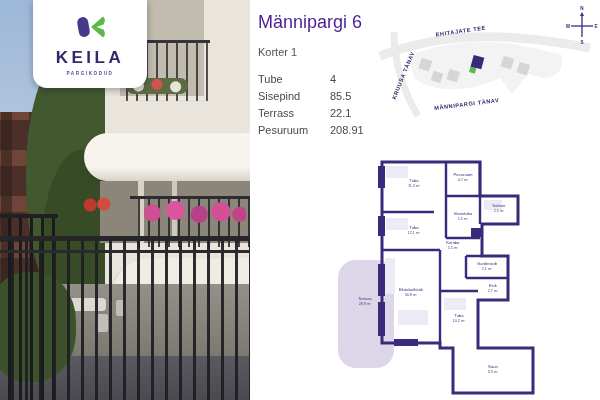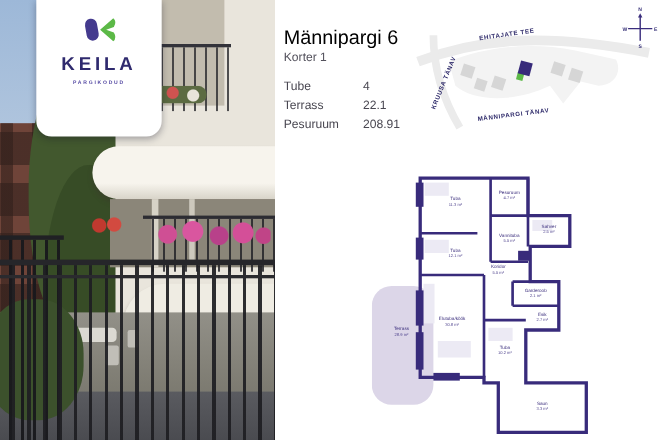--- a/index.html
+++ b/index.html
@@ -49,27 +49,27 @@
   .chair{position:absolute;background:#c0beb7;border-radius:2px;}
   .bush{position:absolute;left:-14px;top:272px;width:90px;height:110px;background:#3c512c;border-radius:45%;}
   .fence{position:absolute;left:0;top:236px;width:250px;height:164px;
       background:repeating-linear-gradient(90deg, rgba(0,0,0,0) 0 11px, rgba(30,30,34,.93) 11px 14px);
       border-top:5px solid #26262a;}
   .fence-rail2{position:absolute;left:0;top:250px;width:250px;height:3px;background:#2a2a2e;}
   .fence-left{position:absolute;left:0;top:214px;width:58px;height:186px;
       background:repeating-linear-gradient(90deg, rgba(0,0,0,0) 0 8px, rgba(24,24,28,.95) 8px 11px);
       border-top:4px solid #202024;}
   
-  #logo-card{position:absolute;left:33px;top:0;width:114px;height:124px;background:#fff;
+  #logo-card{position:absolute;left:33px;top:0;width:114px;height:88px;background:#fff;
       border-radius:0 0 14px 14px;box-shadow:0 2px 7px rgba(20,20,40,.35);text-align:center;}
   #logo-card svg{margin-top:14px;}
   .brand-name{font-size:17px;font-weight:bold;letter-spacing:3.5px;color:#2f2a6e;margin-top:4px;}
   .brand-tag{font-size:4.6px;letter-spacing:1.6px;color:#5347a2;margin-top:3px;font-weight:bold;}
   
-  #title{position:absolute;left:258px;top:24px;font-size:18px;font-weight:500;color:#000000;}
+  #title{position:absolute;left:258px;top:12px;font-size:18px;font-weight:500;color:#4c1d95;}
   #subtitle{position:absolute;left:258px;top:46px;font-size:11px;color:#53515c;}
   #details{position:absolute;left:258px;top:70px;font-size:11px;color:#494751;}
   .drow{display:flex;height:17px;align-items:center;}
   .dlabel{width:72px;}
   .dvalue{}
   
   #site-map{position:absolute;left:378px;top:4px;width:222px;height:116px;}
   #floorplan{position:absolute;left:338px;top:138px;width:262px;height:262px;}
   .maplabel{font-size:5.6px;font-weight:bold;letter-spacing:.6px;fill:#2e2a6a;}
   .complabel{font-size:4.6px;fill:#332d75;font-weight:bold;}
@@ -124,20 +124,24 @@
 
   <div id="title">Männipargi 6</div>
   <div id="subtitle">Korter 1</div>
 
   <div id="details">
     <div class="drow">
       <span class="dlabel">Tube</span>
       <span class="dvalue">4</span>
     </div>
     <div class="drow">
+      <span class="dlabel">Sisepind</span>
+      <span class="dvalue">85.5</span>
+    </div>
+    <div class="drow">
       <span class="dlabel">Terrass</span>
       <span class="dvalue">22.1</span>
     </div>
     <div class="drow">
       <span class="dlabel">Pesuruum</span>
       <span class="dvalue">208.91</span>
     </div>
   </div>
 
   <svg id="site-map" viewBox="0 0 222 116">

